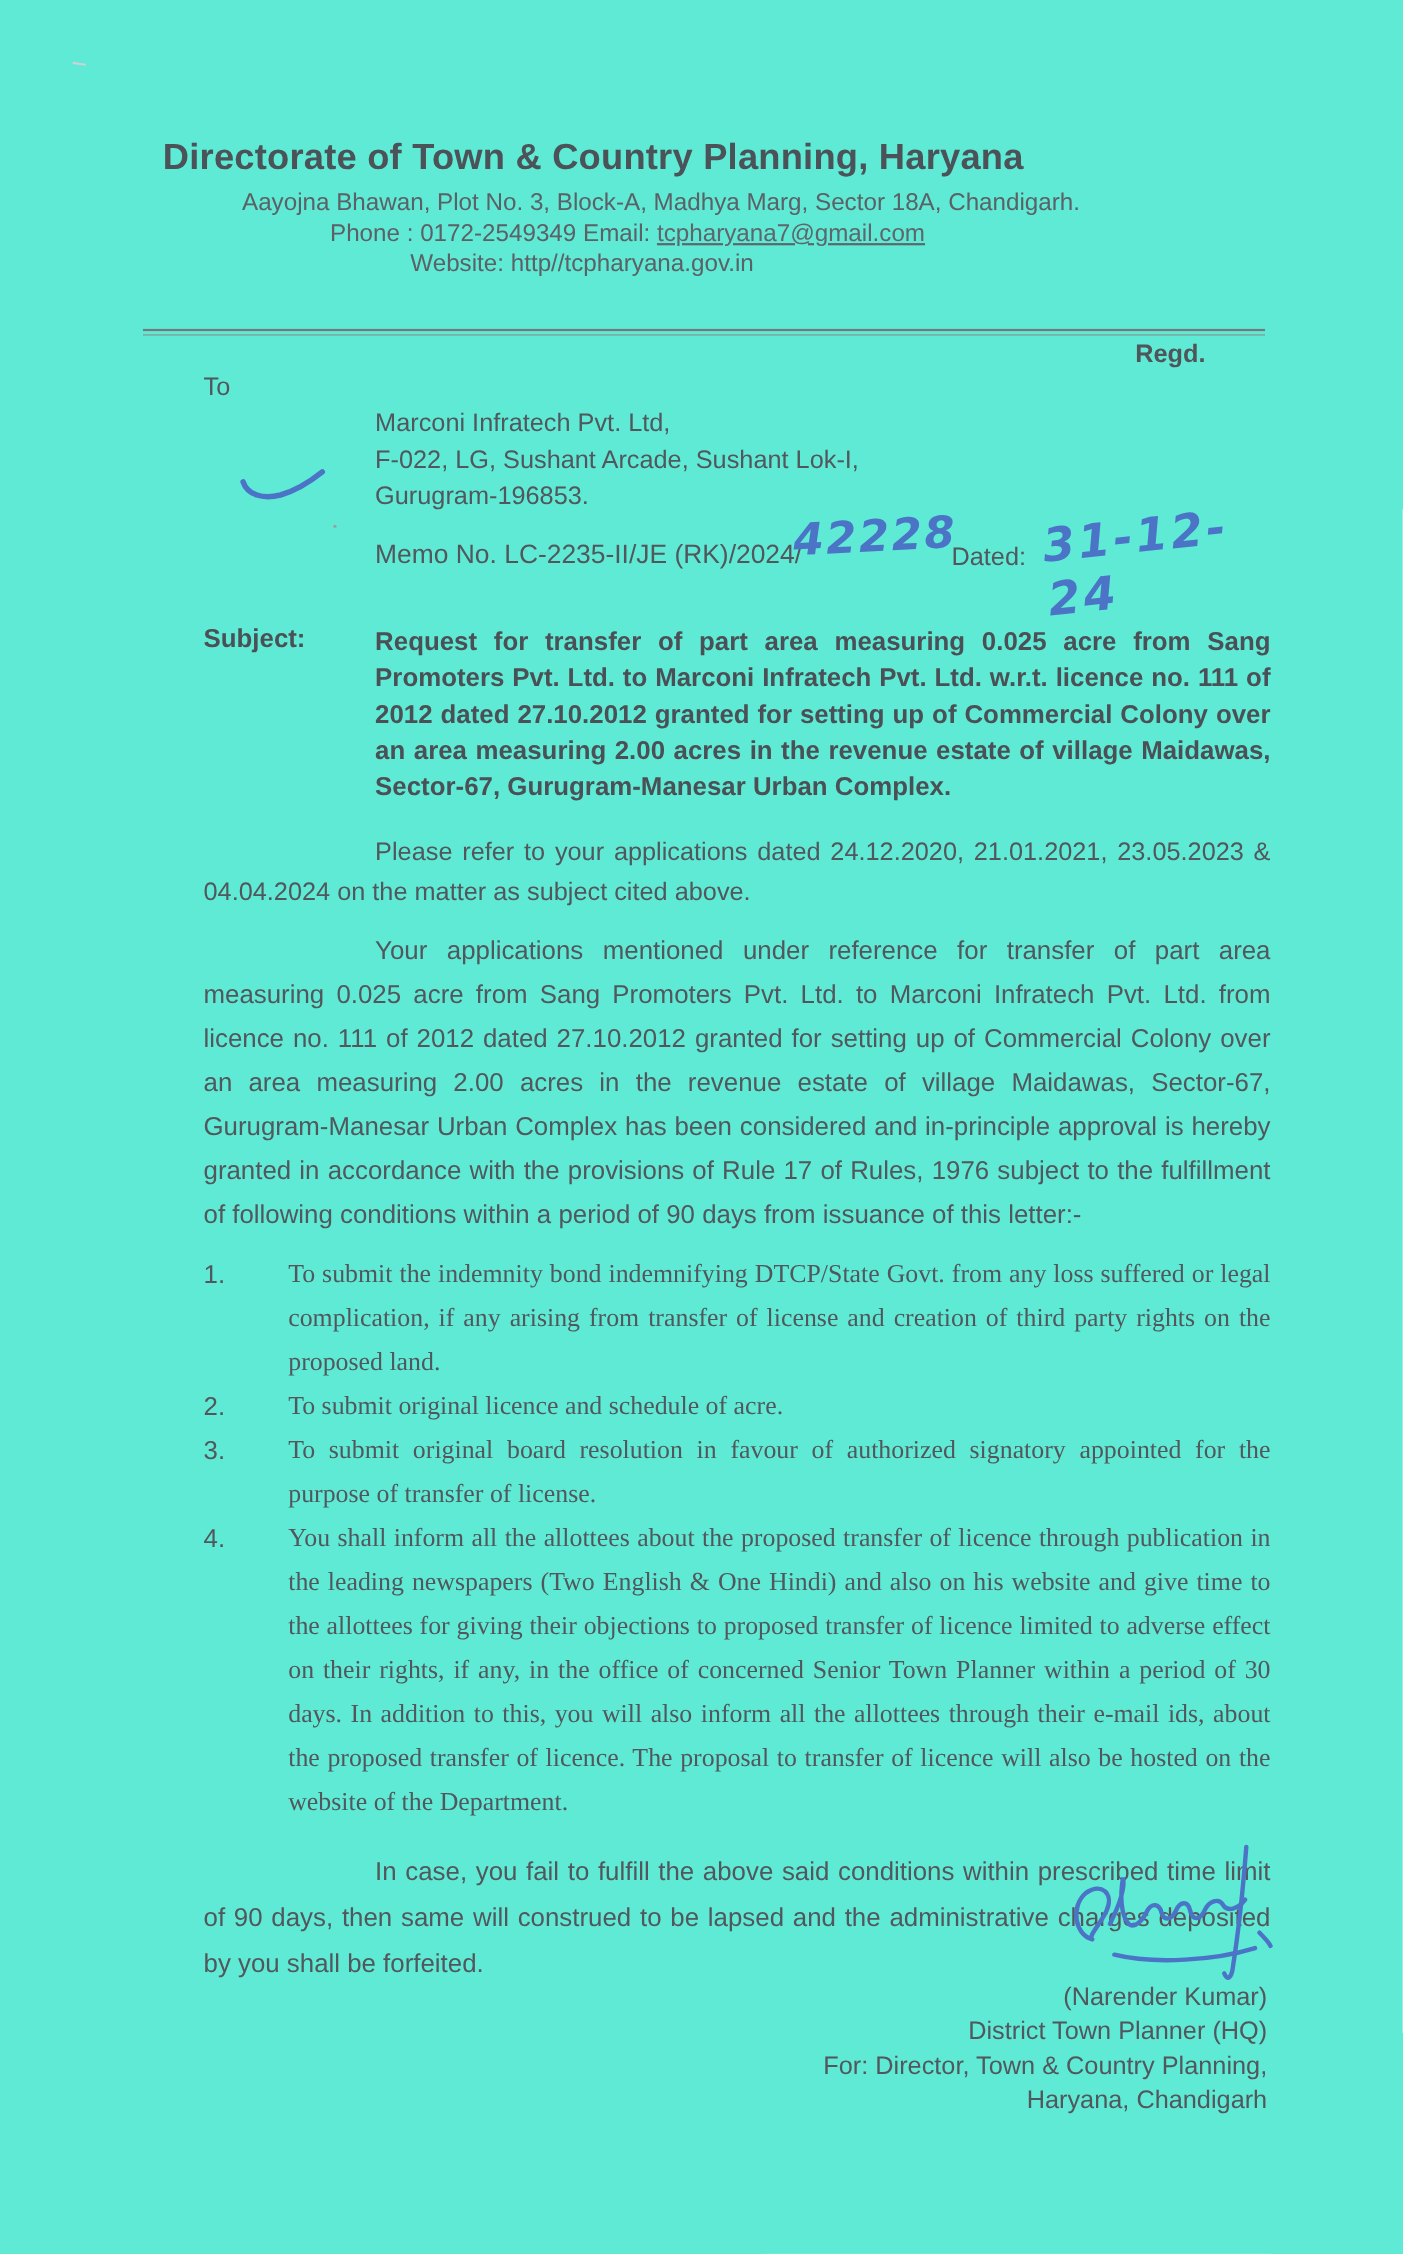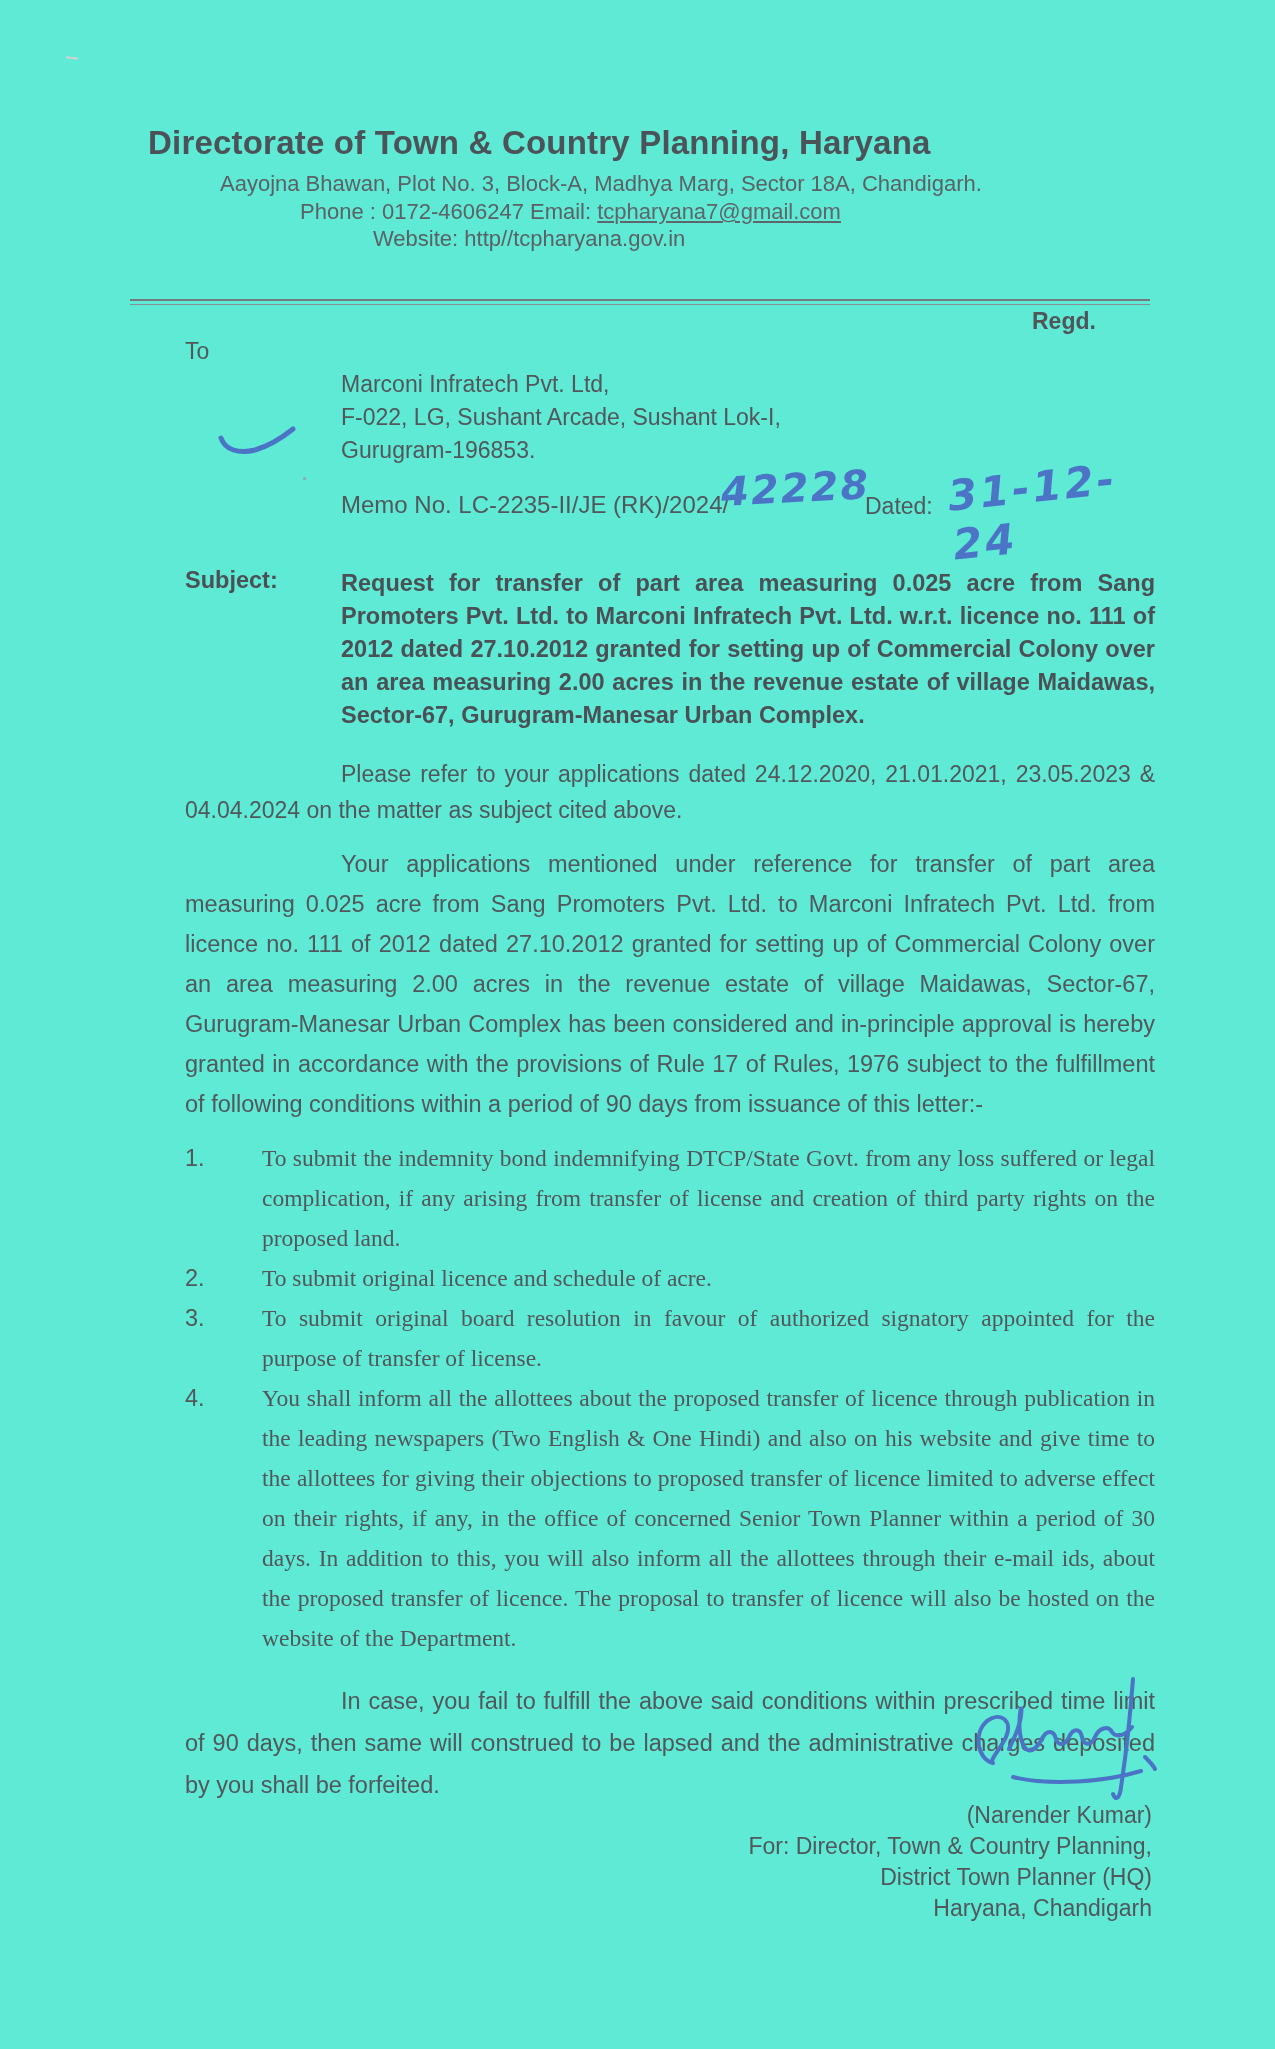--- a/index.html
+++ b/index.html
@@ -52,21 +52,21 @@
 </head>
 <body>
 
 <div class="page">
 
   <div class="artifact-dash"></div>
 
   <div class="doc-title">Directorate of Town &amp; Country Planning, Haryana</div>
   <div class="hdr-line hdr-a">Aayojna Bhawan, Plot No. 3, Block-A, Madhya Marg, Sector 18A, Chandigarh.</div>
   <div class="hdr-line hdr-b">
-    <span>Phone : 0172-4606247</span>
+    <span>Phone : 0172-2549349</span>
     <span> </span>
     <span>Email:</span>
     <span> </span>
     <span class="hdr-email">tcpharyana7@gmail.com</span>
   </div>
   <div class="hdr-line hdr-c">Website: http//tcpharyana.gov.in</div>
   <div class="rule"></div>
   <div class="regd">Regd.</div>
 
   <div class="body">
@@ -132,18 +132,18 @@
         <path d="M54 84 C62 68 68 52 66 42 C63 58 64 76 71 84 C77 89 84 80 88 72 C92 65 99 65 101 74 C103 81 110 81 114 72 C118 63 125 63 127 72 C129 81 136 81 140 72 C144 63 153 60 157 67 C161 73 170 71 177 62"></path>
         <path d="M178 14 C176 40 171 90 166 122 C165 132 161 137 158 129"></path>
         <path d="M58 112 C95 121 150 117 186 106"></path>
         <path d="M190 92 C194 96 198 100 200 104"></path>
       </g>
     </svg>
   </div>
 
   <div class="sig-block">
     <div>(Narender Kumar)</div>
+    <div>District Town Planner (HQ)</div>
     <div>For: Director, Town &amp; Country Planning,</div>
-    <div>District Town Planner (HQ)</div>
     <div>Haryana, Chandigarh</div>
   </div>
 
 </div>
 
 </body></html>

